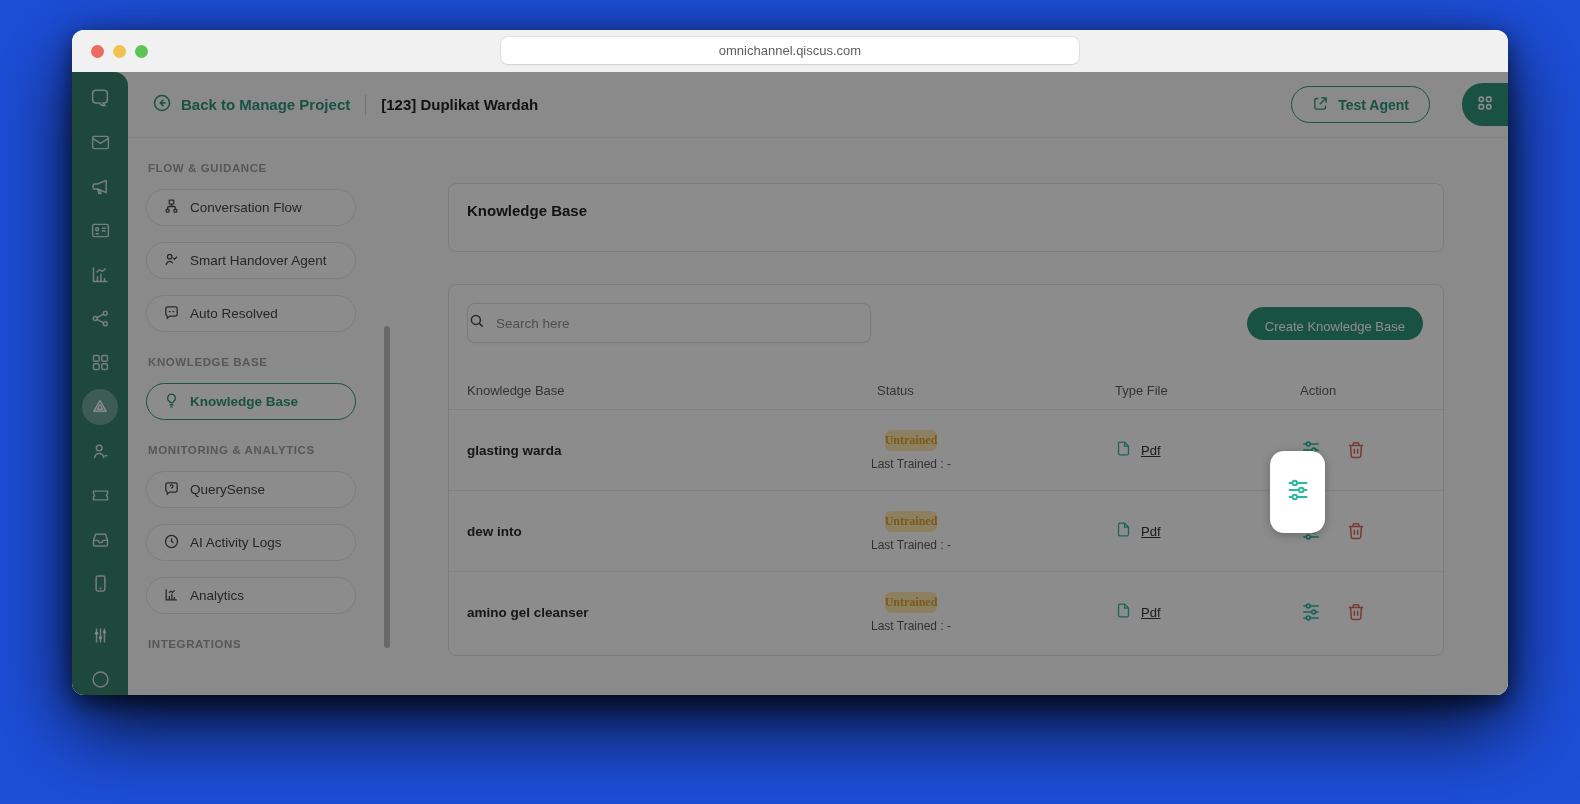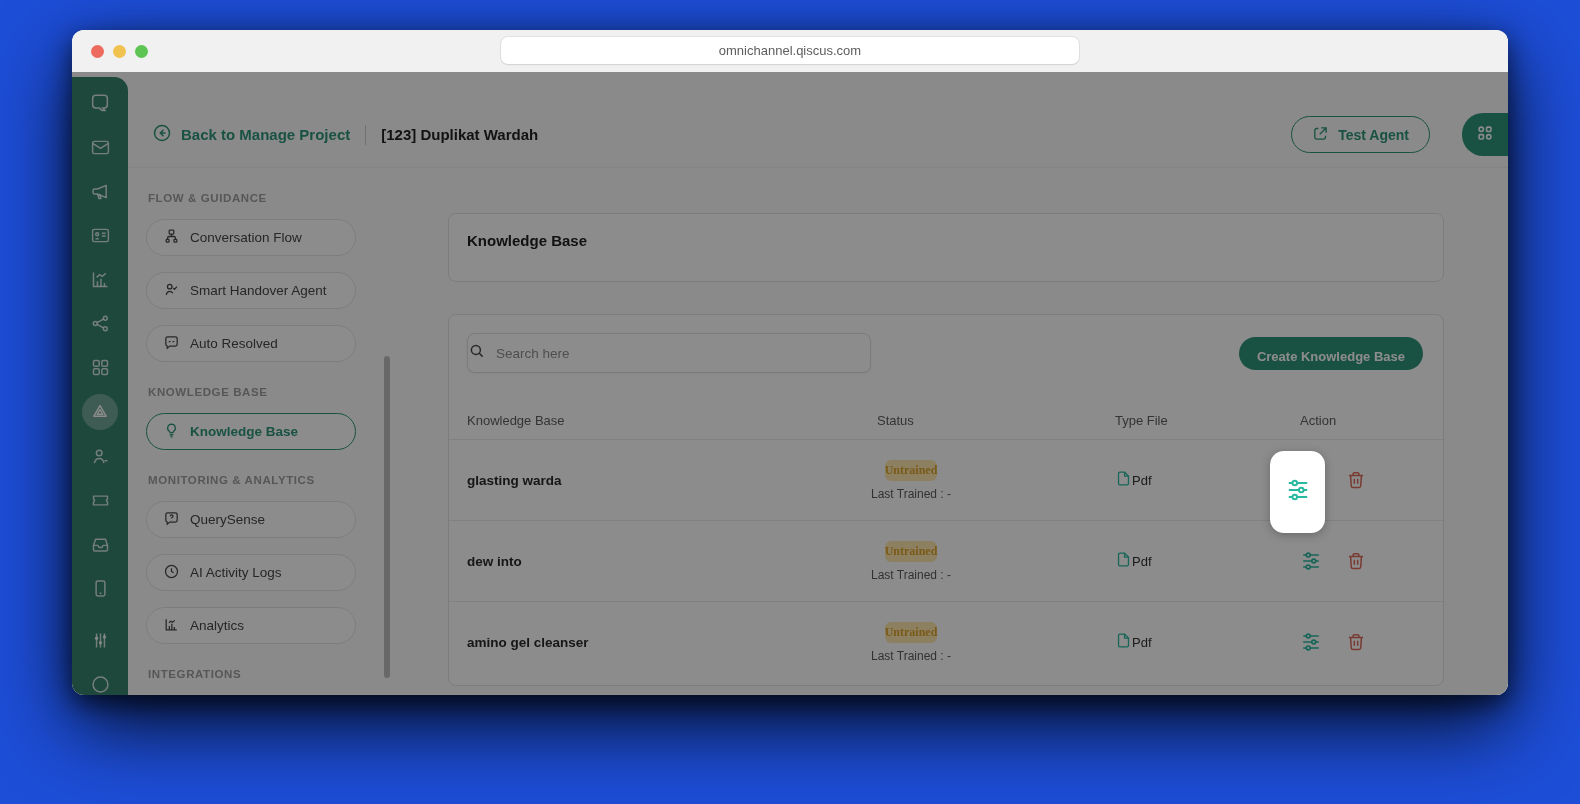--- a/index.html
+++ b/index.html
@@ -13,21 +13,21 @@
 
   .chrome { position:relative; height:42px; background:#f2f1f1; display:flex; align-items:center; z-index:30; }
   .lights { display:flex; gap:9px; margin-left:19px; }
   .light { width:13px; height:13px; border-radius:50%; }
   .light.red{ background:#ec6a5e; } .light.yellow{ background:#f0c24f; } .light.green{ background:#5ec454; }
   .addressbar { position:absolute; left:50%; top:7px; transform:translateX(-50%);
     width:578px; height:27px; background:#ffffff; border-radius:7px;
     box-shadow:0 0 0 1px rgba(0,0,0,.06), 0 1px 2px rgba(0,0,0,.08);
     display:flex; align-items:center; justify-content:center; font-size:13px; color:#5d5d5d; }
 
-  .content { position:relative; display:flex; height:623px;align-items:flex-end; }
+  .content { position:relative; display:flex; height:623px; }
 
   
   .rail { width:56px; background:var(--rail); border-radius:0 14px 0 12px; flex-shrink:0;
     display:flex; flex-direction:column; align-items:center; padding-top:15px; gap:23px; overflow:hidden; }
   .rail svg { display:block; color:rgba(255,255,255,.8); }
   .rail .active-wrap { width:36px; height:36px; margin:-7px 0; border-radius:50%; background:rgba(255,255,255,.3);
     display:flex; align-items:center; justify-content:center; }
   .rail .active-wrap svg { color:#ffffff; }
   .rail .gap-lg { margin-top:8px; }
 
@@ -66,33 +66,33 @@
   .intro-desc { font-size:13.5px; color:#3a3a3a; line-height:1.65; max-width:940px; }
 
   .table-card { margin-top:32px; height:372px; padding:18px 0 0 0; overflow:hidden; }
   .toolbar { display:flex; align-items:center; justify-content:space-between; padding:0 20px 0 18px; }
   .search-box { width:404px; height:40px; border:1px solid #e0e0e0; border-radius:8px; background:#fff;
     display:flex; align-items:center; gap:10px; padding:0 0; box-shadow:0 1px 3px rgba(0,0,0,.05); }
   .search-box input { border:none; outline:none; flex:1; font-size:13.5px; color:#333; background:transparent;
     font-family:"Liberation Sans", sans-serif; }
   .search-box input::placeholder { color:#8f8f8f; }
   .create-btn { height:33px; padding:12px 18px; border:none; border-radius:17px; background:var(--accent);
-    color:#fff; font-size:13px; font-weight:700; cursor:pointer; font-family:"Liberation Sans", sans-serif; }
+    color:#fff; font-size:13px; font-weight:400; cursor:pointer; font-family:"Liberation Sans", sans-serif; }
 
   .tbl { margin-top:28px; }
   .tbl-row { display:grid; grid-template-columns:398px 250px 185px 1fr; align-items:center; padding-left:18px; }
   .tbl-head { height:38px; color:#5f5f5f; font-size:13px; }
   .tbl-head .th-status { padding-left:12px; }
   .tbl-body-row { height:81px; border-top:1px solid #ececec; }
   .kb-name { font-size:13.5px; font-weight:600; color:#2b2b2b; }
   .status-cell { width:92px; display:flex; flex-direction:column; align-items:center; }
   .badge { padding:3px 0; border-radius:6px; background:var(--badge-bg); color:var(--badge-text);
     font-size:12px; font-weight:600;font-family:Liberation Serif, serif; }
   .last-trained { margin-top:6px; font-size:12px; color:#5c5c5c; white-space:nowrap; }
-  .type-cell { display:flex; align-items:center; font-size:13px; color:#333; }
+  .type-cell { display:flex; align-items:center; gap:9px; font-size:13px; color:#333;text-decoration:underline; }
   .type-cell svg { color:var(--teal-bright); }
   .action-cell { display:flex; align-items:center; gap:24px; }
   .icon-btn { background:none; border:none; padding:0; cursor:pointer; display:flex; }
   .icon-btn.sliders { color:var(--teal-bright); }
   .icon-btn.trash { color:var(--red); }
 
   
   .dim-overlay { position:absolute; left:0; right:0; top:42px; bottom:0; background:rgba(0,0,0,.45); z-index:10; }
   .spotlight { position:absolute; left:1198px; top:421px; width:55px; height:82px; background:#ffffff;
     border-radius:14px; z-index:20; display:flex; align-items:center; justify-content:center;

